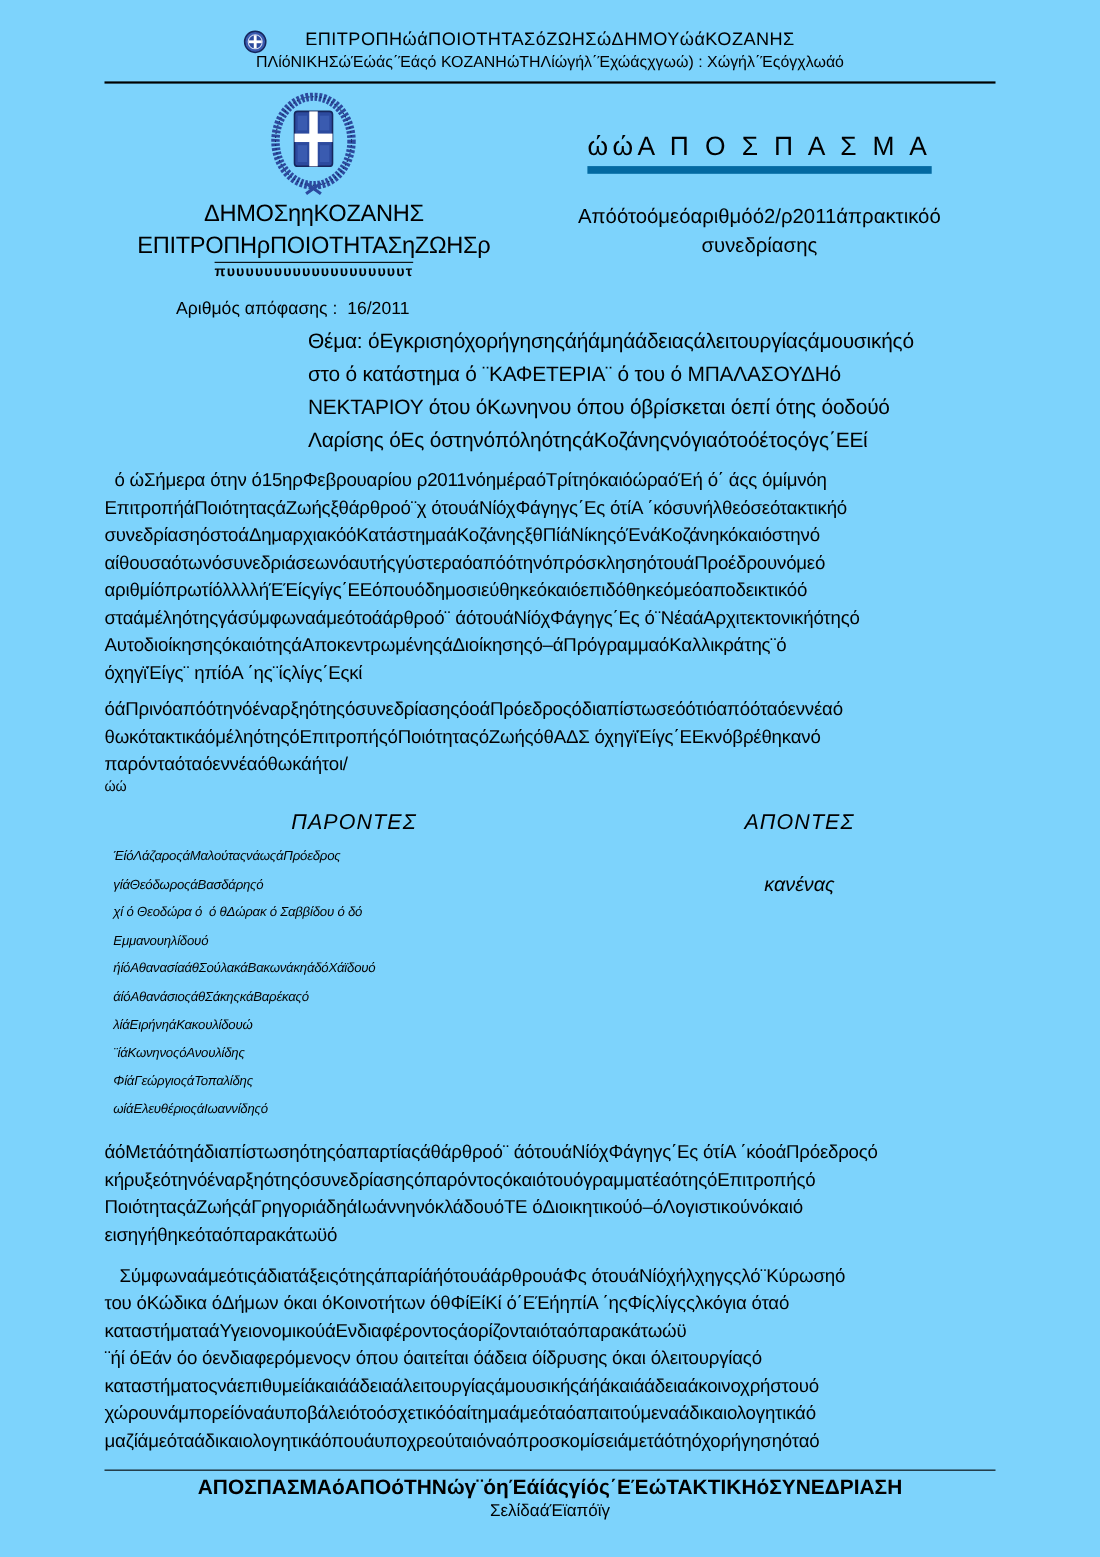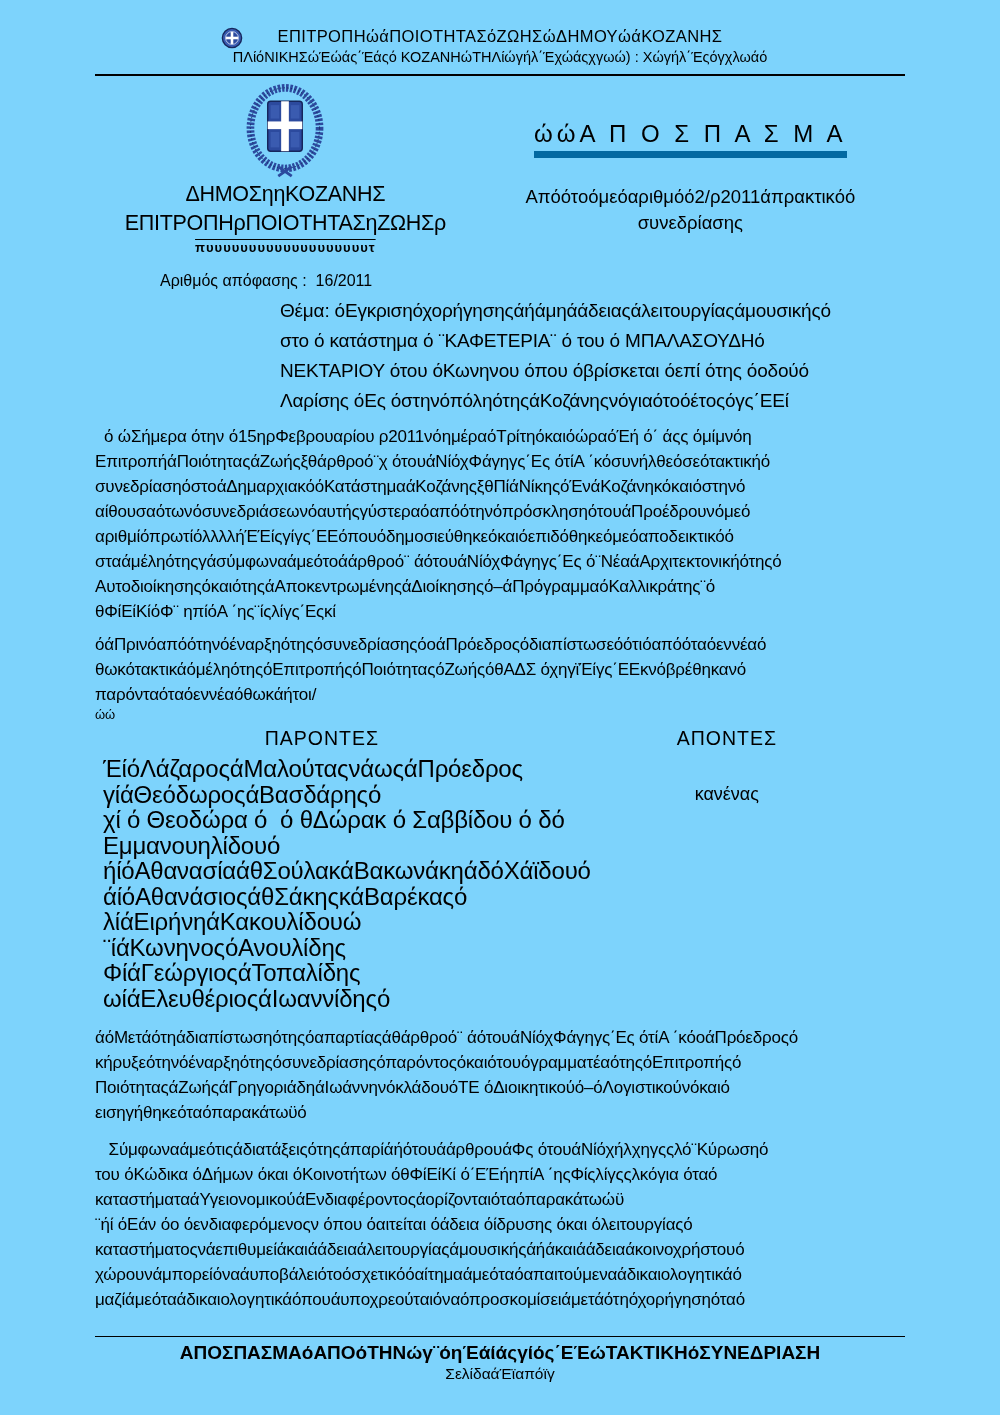--- a/index.html
+++ b/index.html
@@ -29,26 +29,26 @@
   .decision{margin:12px 0 2px 65px;font-size:16px;line-height:26px;}
 
   .subject{margin-left:185px;font-size:19px;}
   .subject .line{line-height:30px;white-space:pre;letter-spacing:-.2px;}
 
   .body-block{margin-top:8px;}
   .bline{font-size:17px;line-height:25px;white-space:pre;letter-spacing:-.2px;}
   .tail{font-size:13px;line-height:16px;}
 
   
-  .attend{display:flex;margin-top:2px;}
+  .attend{display:flex;margin-top:12px;font-style:italic;}
   .att-left{width:56%;}
   .att-right{width:44%;text-align:center;}
   .att-h{text-align:center;font-size:19.5px;line-height:27px;letter-spacing:1px;}
   .att-items{padding-left:8px;padding-top:4px;}
-  .member{font-size:24px;line-height:25.5px;white-space:pre;letter-spacing:-.2px;}
+  .member{font-size:12px;line-height:25.5px;white-space:pre;letter-spacing:-.2px;}
   .absent-val{padding-top:30px;font-size:18px;line-height:25.5px;}
 
   .mt14{margin-top:14px;} .mt12{margin-top:12px;} .mt0{margin-top:0;}
 
   
   .footer{position:absolute;left:95px;right:95px;top:1336px;text-align:center;}
   .footer-rule{border:none;border-top:1.5px solid #000;margin:0 0 5px 0;}
   .f1{font-size:19px;line-height:22px;font-weight:bold;}
   .f2{font-size:15.5px;line-height:20px;}
 </style>
@@ -114,21 +114,21 @@
       </div>
 
     <div class="body-block">
         <div class="bline">  ό ώΣήμερα ότην ό15ηρΦεβρουαρίου ρ2011νόημέραόΤρίτηόκαιόώραόΈή ό΄ άςς όμίμνόη</div>
         <div class="bline">ΕπιτροπήάΠοιότηταςάΖωήςξθάρθροό¨χ ότουάΝίόχΦάγηγς΄Ες ότίΑ ΄κόσυνήλθεόσεότακτικήό</div>
         <div class="bline">συνεδρίασηόστοάΔημαρχιακόόΚατάστημαάΚοζάνηςξθΠίάΝίκηςόΈνάΚοζάνηκόκαιόστηνό</div>
         <div class="bline">αίθουσαότωνόσυνεδριάσεωνόαυτήςγύστεραόαπόότηνόπρόσκλησηότουάΠροέδρουνόμεό</div>
         <div class="bline">αριθμίόπρωτίόλλλλήΈΈίςγίγς΄ΕΕόπουόδημοσιεύθηκεόκαιόεπιδόθηκεόμεόαποδεικτικόό</div>
         <div class="bline">σταάμέληότηςγάσύμφωναάμεότοάάρθροό¨ άότουάΝίόχΦάγηγς΄Ες ό¨ΝέαάΑρχιτεκτονικήότηςό</div>
         <div class="bline">ΑυτοδιοίκησηςόκαιότηςάΑποκεντρωμένηςάΔιοίκησηςό–άΠρόγραμμαόΚαλλικράτης¨ό</div>
-        <div class="bline">θΦίΕίΚίόΦ¨ ηπίόΑ ΄ης¨ίςλίγς΄Εςκί</div>
+        <div class="bline">όχηγϊΈίγς¨ ηπίόΑ ΄ης¨ίςλίγς΄Εςκί</div>
       </div>
 
     <div class="body-block">
         <div class="bline">όάΠρινόαπόότηνόέναρξηότηςόσυνεδρίασηςόοάΠρόεδροςόδιαπίστωσεόότιόαπόόταόεννέαό</div>
         <div class="bline">θωκότακτικάόμέληότηςόΕπιτροπήςόΠοιότηταςόΖωήςόθΑΔΣ όχηγϊΈίγς΄ΕΕκνόβρέθηκανό</div>
         <div class="bline">παρόνταόταόεννέαόθωκάήτοι/</div>
       </div>
     <div class="bline tail">ώώ</div>
 
     <div class="attend">

